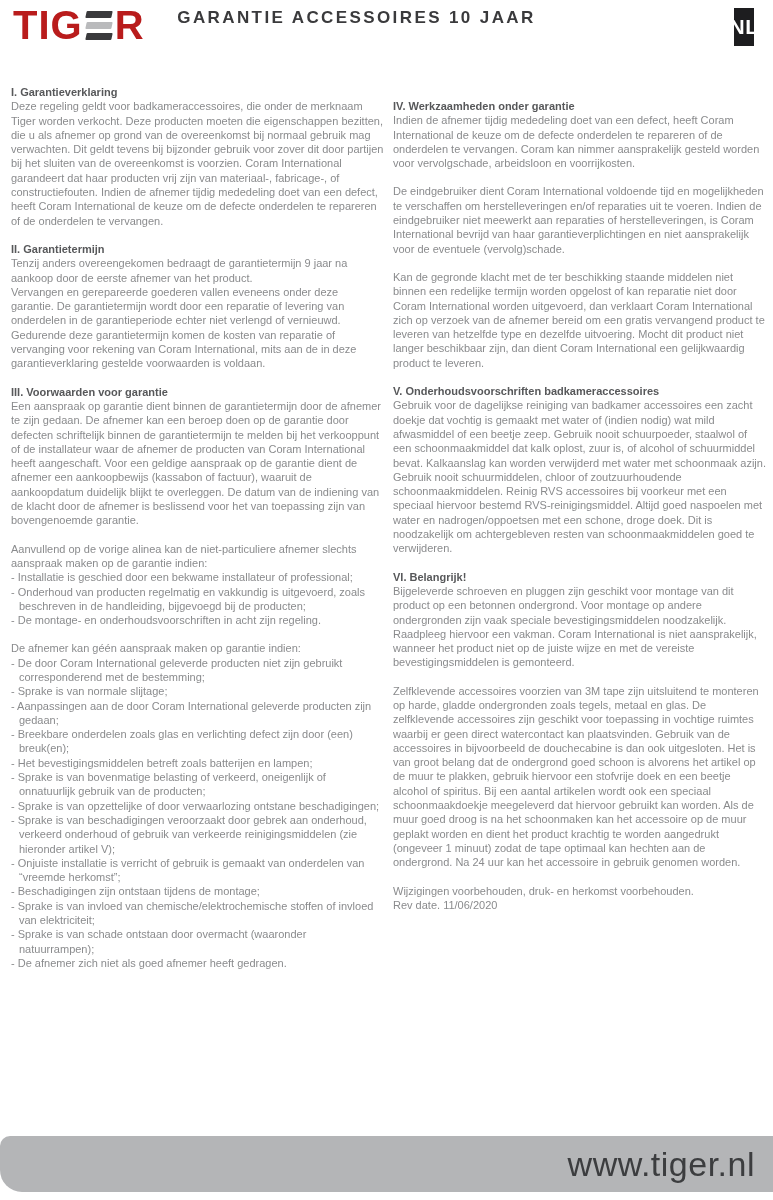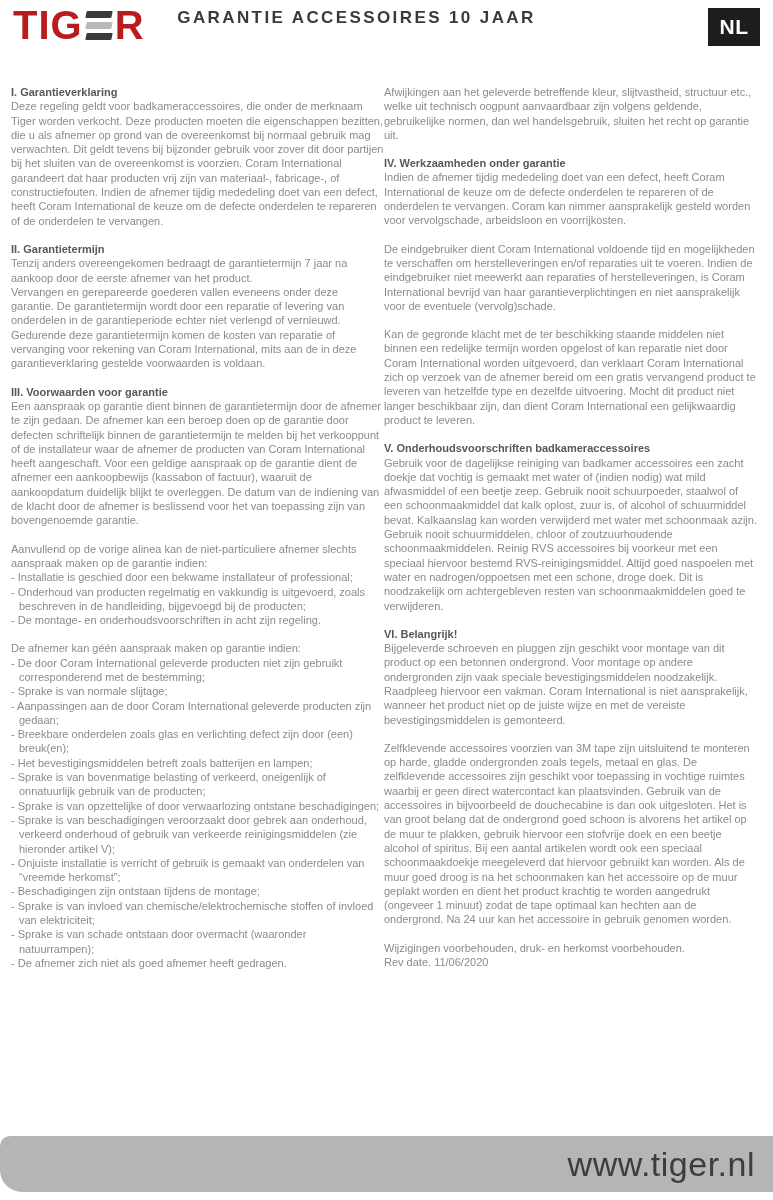--- a/index.html
+++ b/index.html
@@ -29,29 +29,29 @@
   }
   .e-bars span.mid { background:#b9babc; }
   .doc-title {
     position:absolute; left:0; right:0; top:8px;
     text-align:center;
     font-size:17px; font-weight:bold; letter-spacing:2.4px;
     color:#3a3a3c;
     padding-right:60px; box-sizing:border-box;
   }
   .lang-badge {
-    position:absolute; right:13px; top:8px;
-    width:52px; height:38px;
+    position:absolute; right:19px; top:8px;
+    width:20px; height:38px;
     background:#1d1d1f; color:#ffffff;
     font-weight:bold; font-size:21px; letter-spacing:0.5px;
     display:flex; align-items:center; justify-content:center;
   }
   
   .columns {
-    display:flex; 
+    display:flex; gap:9px;
     padding:33px 8px 0 11px;
   }
   .col { width:373px; flex:0 0 373px; }
   .blk { font-size:11px; line-height:14.3px; color:#8a8b8d; }
   .blk-h { font-weight:bold; color:#57585a; }
   .blk-gap { height:14px; }
   .blk-li { padding-left:8px; text-indent:-8px; }
   
   .footer-bar {
     position:absolute; left:0; right:0; bottom:8px;
@@ -82,21 +82,21 @@
   <div class="doc-title">GARANTIE ACCESSOIRES 10 JAAR</div>
   <div class="lang-badge">NL</div>
 </div>
 
 <div class="columns">
   <div class="col">
       <div class="blk blk-h">I. Garantieverklaring</div>
       <div class="blk blk-p">Deze regeling geldt voor badkameraccessoires, die onder de merknaam Tiger worden verkocht. Deze producten moeten die eigenschappen bezitten, die u als afnemer op grond van de overeenkomst bij normaal gebruik mag verwachten. Dit geldt tevens bij bijzonder gebruik voor zover dit door partijen bij het sluiten van de overeenkomst is voorzien. Coram International garandeert dat haar producten vrij zijn van materiaal-, fabricage-, of constructiefouten. Indien de afnemer tijdig mededeling doet van een defect, heeft Coram International de keuze om de defecte onderdelen te repareren of de onderdelen te vervangen.</div>
       <div class="blk blk-gap"></div>
       <div class="blk blk-h">II. Garantietermijn</div>
-      <div class="blk blk-p">Tenzij anders overeengekomen bedraagt de garantietermijn 7 jaar na aankoop door de eerste afnemer van het product.</div>
+      <div class="blk blk-p">Tenzij anders overeengekomen bedraagt de garantietermijn 9 jaar na aankoop door de eerste afnemer van het product.</div>
       <div class="blk blk-p">Vervangen en gerepareerde goederen vallen eveneens onder deze garantie. De garantietermijn wordt door een reparatie of levering van onderdelen in de garantieperiode echter niet verlengd of vernieuwd.</div>
       <div class="blk blk-p">Gedurende deze garantietermijn komen de kosten van reparatie of vervanging voor rekening van Coram International, mits aan de in deze garantieverklaring gestelde voorwaarden is voldaan.</div>
       <div class="blk blk-gap"></div>
       <div class="blk blk-h">III. Voorwaarden voor garantie</div>
       <div class="blk blk-p">Een aanspraak op garantie dient binnen de garantietermijn door de afnemer te zijn gedaan. De afnemer kan een beroep doen op de garantie door defecten schriftelijk binnen de garantietermijn te melden bij het verkooppunt of de installateur waar de afnemer de producten van Coram International heeft aangeschaft. Voor een geldige aanspraak op de garantie dient de afnemer een aankoopbewijs (kassabon of factuur), waaruit de aankoopdatum duidelijk blijkt te overleggen. De datum van de indiening van de klacht door de afnemer is beslissend voor het van toepassing zijn van bovengenoemde garantie.</div>
       <div class="blk blk-gap"></div>
       <div class="blk blk-p">Aanvullend op de vorige alinea kan de niet-particuliere afnemer slechts aanspraak maken op de garantie indien:</div>
       <div class="blk blk-li">- Installatie is geschied door een bekwame installateur of professional;</div>
       <div class="blk blk-li">- Onderhoud van producten regelmatig en vakkundig is uitgevoerd, zoals beschreven in de handleiding, bijgevoegd bij de producten;</div>
       <div class="blk blk-li">- De montage- en onderhoudsvoorschriften in acht zijn regeling.</div>
@@ -110,21 +110,20 @@
       <div class="blk blk-li">- Sprake is van bovenmatige belasting of verkeerd, oneigenlijk of onnatuurlijk gebruik van de producten;</div>
       <div class="blk blk-li">- Sprake is van opzettelijke of door verwaarlozing ontstane beschadigingen;</div>
       <div class="blk blk-li">- Sprake is van beschadigingen veroorzaakt door gebrek aan onderhoud, verkeerd onderhoud of gebruik van verkeerde reinigingsmiddelen (zie hieronder artikel V);</div>
       <div class="blk blk-li">- Onjuiste installatie is verricht of gebruik is gemaakt van onderdelen van “vreemde herkomst”;</div>
       <div class="blk blk-li">- Beschadigingen zijn ontstaan tijdens de montage;</div>
       <div class="blk blk-li">- Sprake is van invloed van chemische/elektrochemische stoffen of invloed van elektriciteit;</div>
       <div class="blk blk-li">- Sprake is van schade ontstaan door overmacht (waaronder natuurrampen);</div>
       <div class="blk blk-li">- De afnemer zich niet als goed afnemer heeft gedragen.</div>
     </div>
   <div class="col">
-      <div class="blk blk-p">Afwijkingen aan het geleverde betreffende kleur, slijtvastheid, structuur etc., welke uit technisch oogpunt aanvaardbaar zijn volgens geldende, gebruikelijke normen, dan wel handelsgebruik, sluiten het recht op garantie uit.</div>
       <div class="blk blk-gap"></div>
       <div class="blk blk-h">IV. Werkzaamheden onder garantie</div>
       <div class="blk blk-p">Indien de afnemer tijdig mededeling doet van een defect, heeft Coram International de keuze om de defecte onderdelen te repareren of de onderdelen te vervangen. Coram kan nimmer aansprakelijk gesteld worden voor vervolgschade, arbeidsloon en voorrijkosten.</div>
       <div class="blk blk-gap"></div>
       <div class="blk blk-p">De eindgebruiker dient Coram International voldoende tijd en mogelijkheden te verschaffen om herstelleveringen en/of reparaties uit te voeren. Indien de eindgebruiker niet meewerkt aan reparaties of herstelleveringen, is Coram International bevrijd van haar garantieverplichtingen en niet aansprakelijk voor de eventuele (vervolg)schade.</div>
       <div class="blk blk-gap"></div>
       <div class="blk blk-p">Kan de gegronde klacht met de ter beschikking staande middelen niet binnen een redelijke termijn worden opgelost of kan reparatie niet door Coram International worden uitgevoerd, dan verklaart Coram International zich op verzoek van de afnemer bereid om een gratis vervangend product te leveren van hetzelfde type en dezelfde uitvoering. Mocht dit product niet langer beschikbaar zijn, dan dient Coram International een gelijkwaardig product te leveren.</div>
       <div class="blk blk-gap"></div>
       <div class="blk blk-h">V. Onderhoudsvoorschriften badkameraccessoires</div>
       <div class="blk blk-p">Gebruik voor de dagelijkse reiniging van badkamer accessoires een zacht doekje dat vochtig is gemaakt met water of (indien nodig) wat mild afwasmiddel of een beetje zeep. Gebruik nooit schuurpoeder, staalwol of een schoonmaakmiddel dat kalk oplost, zuur is, of alcohol of schuurmiddel bevat. Kalkaanslag kan worden verwijderd met water met schoonmaak azijn. Gebruik nooit schuurmiddelen, chloor of zoutzuurhoudende schoonmaakmiddelen. Reinig RVS accessoires bij voorkeur met een speciaal hiervoor bestemd RVS-reinigingsmiddel.  Altijd goed naspoelen met water en nadrogen/oppoetsen met een schone, droge doek. Dit is noodzakelijk om achtergebleven resten van schoonmaakmiddelen goed te verwijderen.</div>

